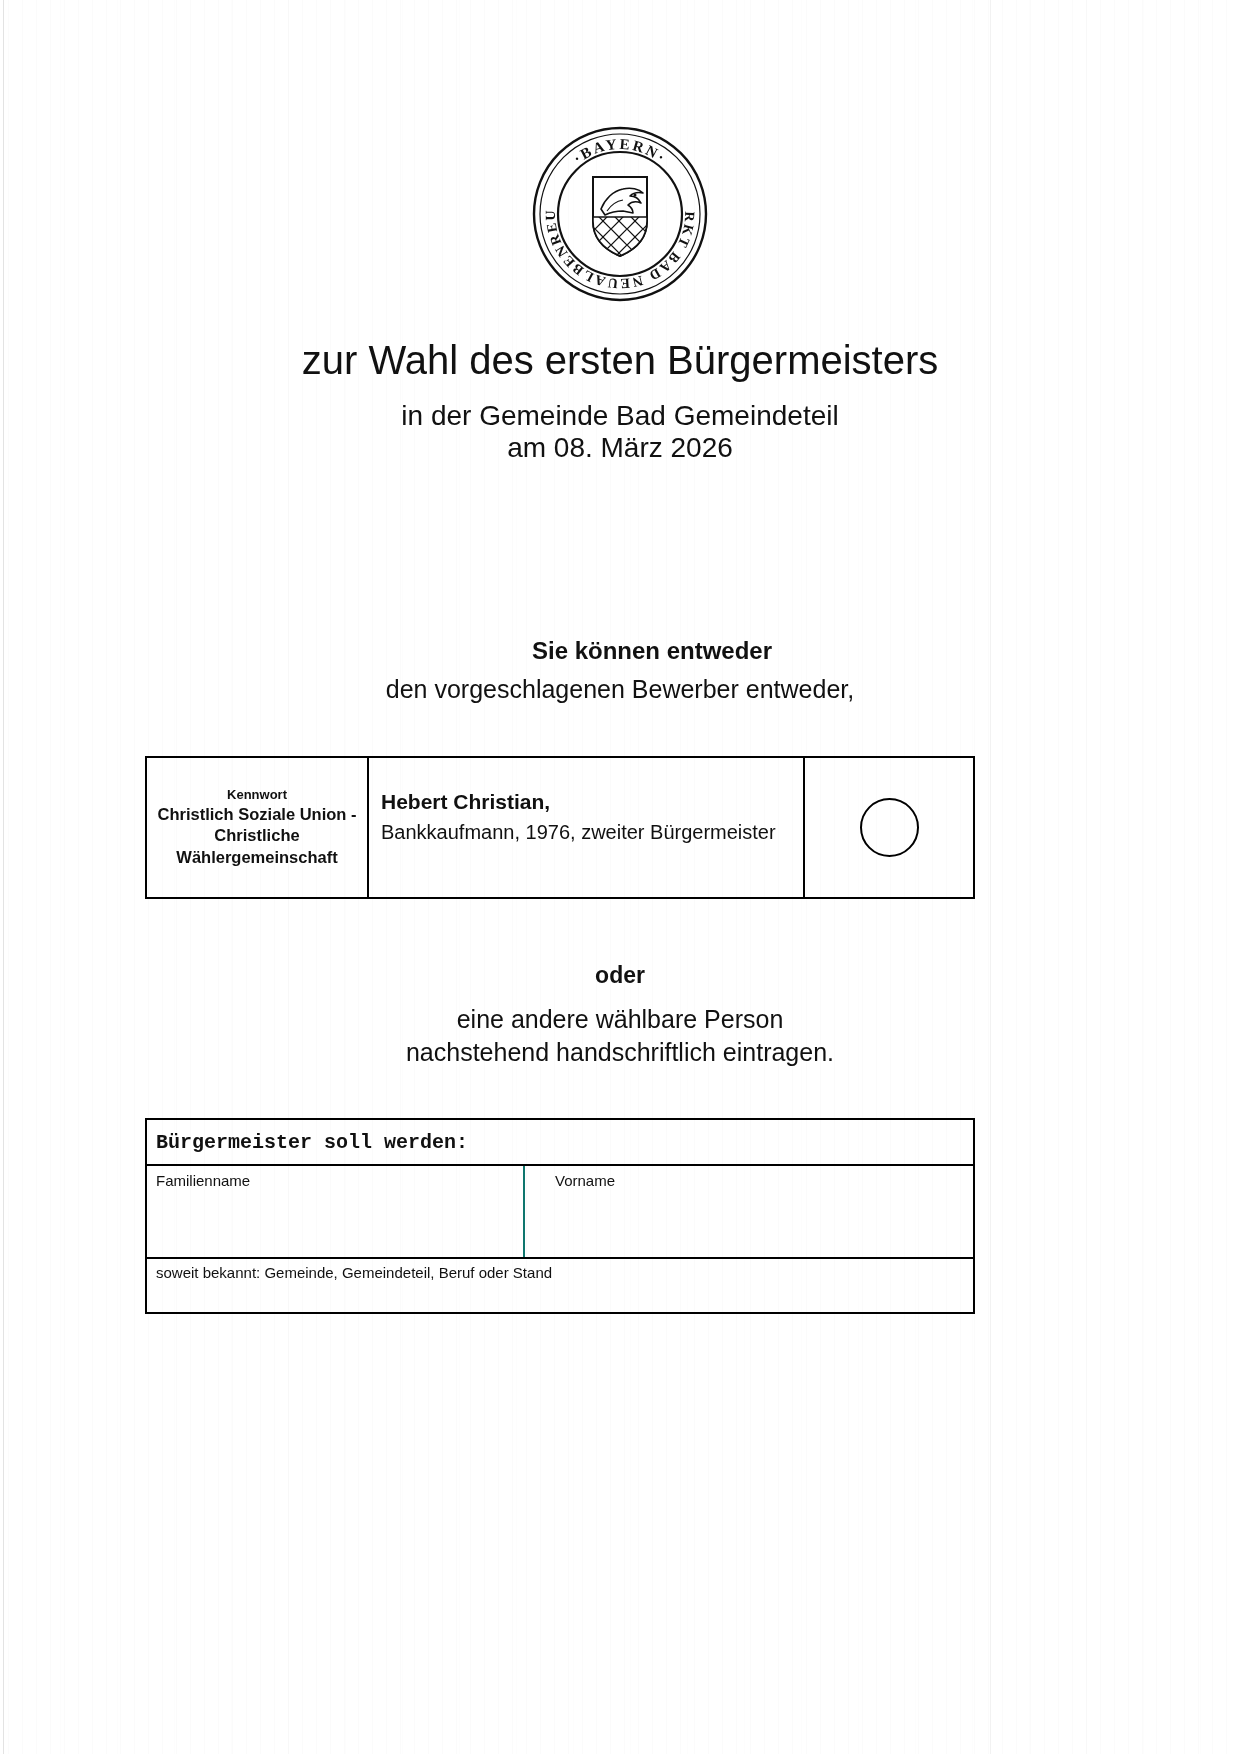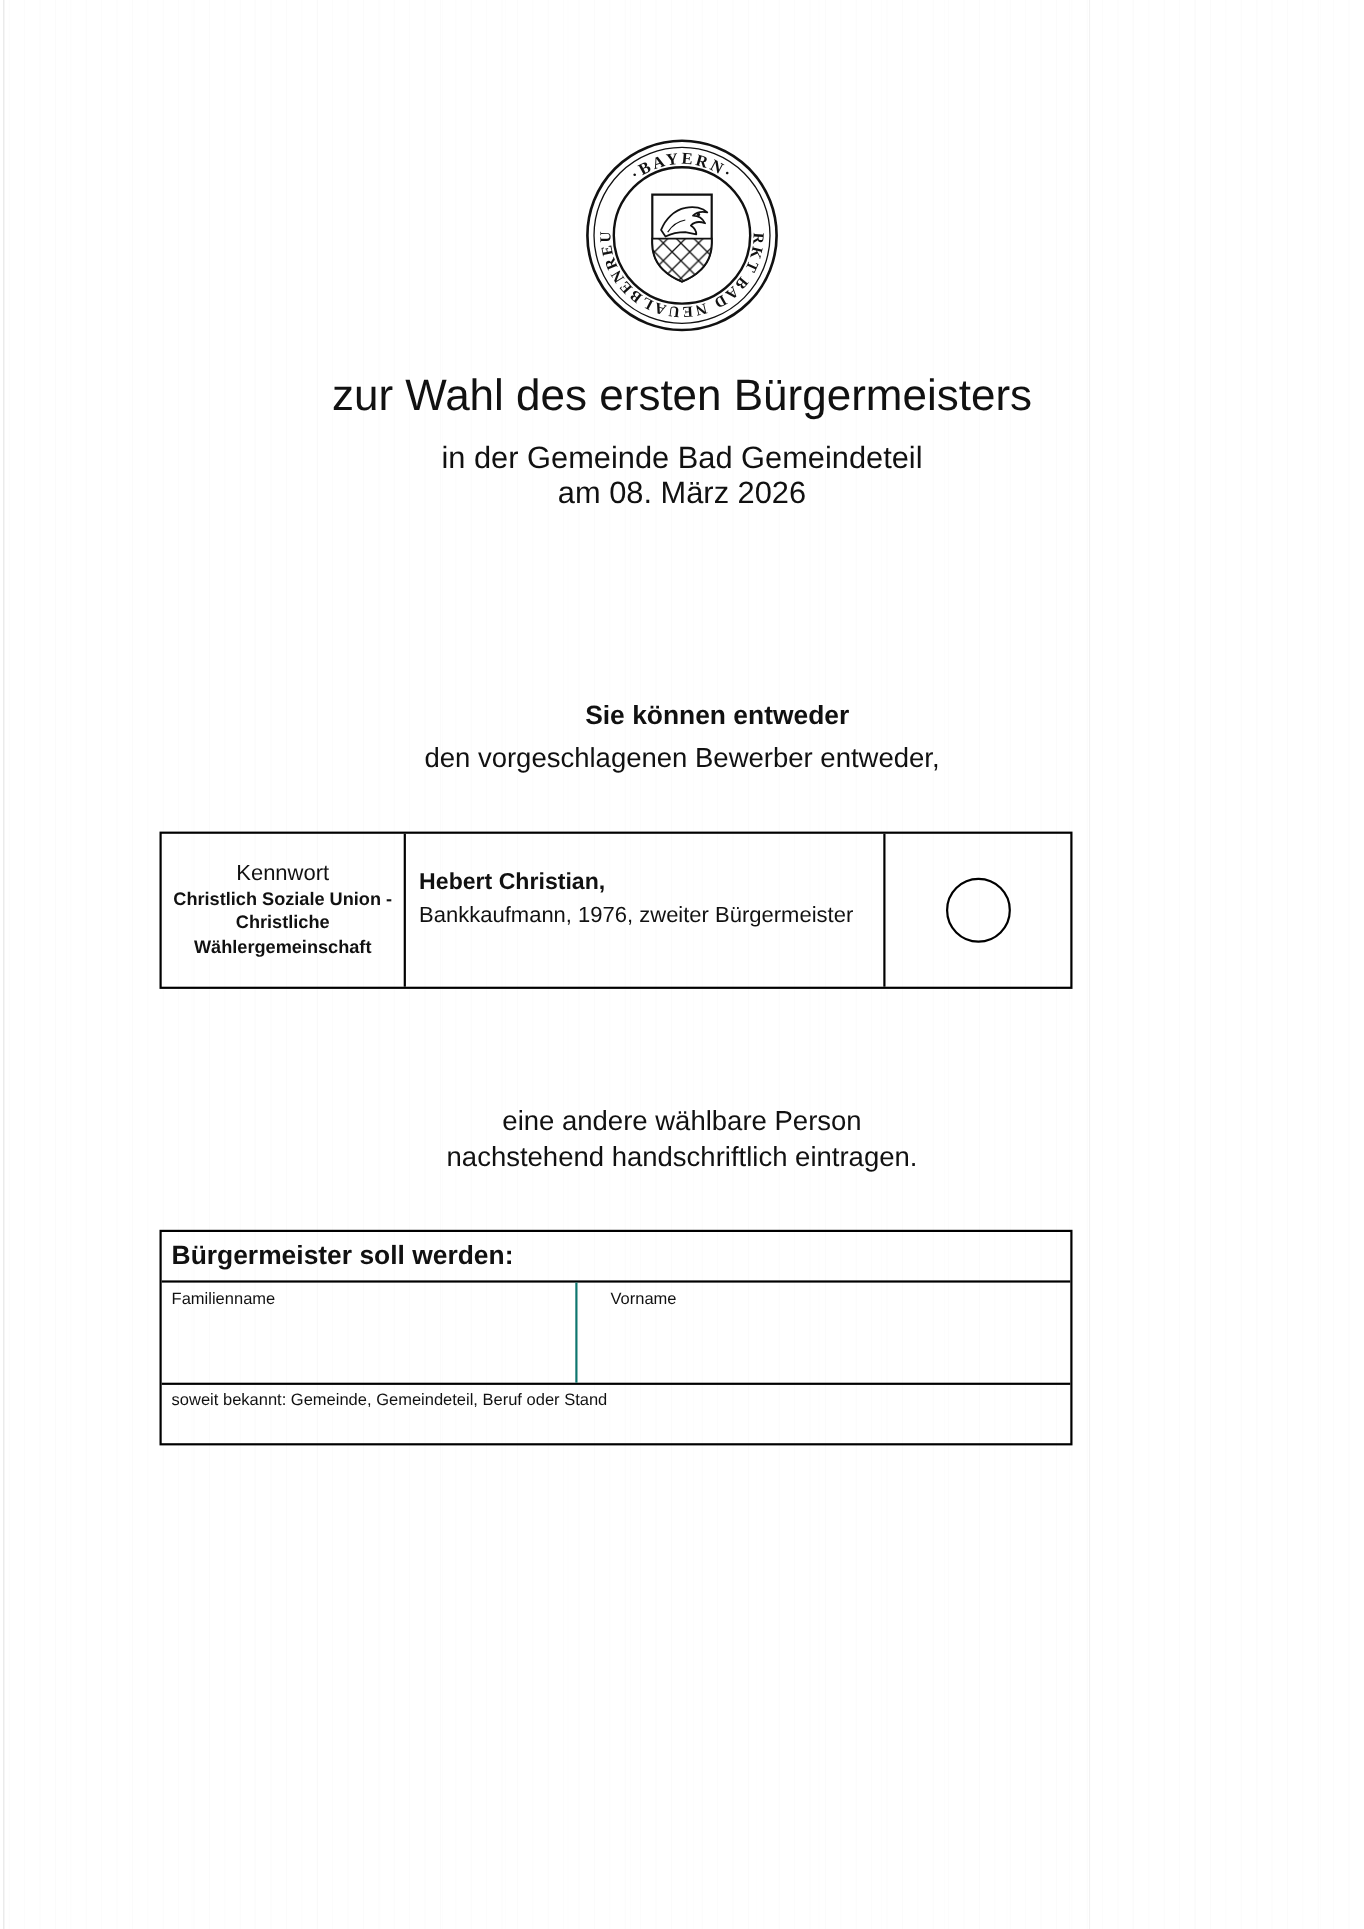--- a/index.html
+++ b/index.html
@@ -115,22 +115,22 @@
     border-right: 2px solid #000;
     box-sizing: border-box;
     display: flex;
     flex-direction: column;
     align-items: center;
     justify-content: center;
     padding: 4px 8px;
     text-align: center;
   }
   .kennwort-label {
-    font-size: 20px;
-    font-weight: normal;
+    font-size: 13px;
+    font-weight: bold;
     margin-bottom: 2px;
   }
   .kennwort-value {
     font-size: 16.5px;
     font-weight: bold;
     line-height: 1.28;
   }
   .cand-col-name {
     flex: 1;
     border-right: 2px solid #000;
@@ -197,23 +197,24 @@
     width: 830px;
     height: 196px;
     border: 2px solid #000;
     box-sizing: border-box;
   }
   .wi-header {
     height: 44px;
     display: flex;
     align-items: center;
     padding-left: 9px;
-    font-size: 24px;
-    font-weight: bold;
-    box-sizing: border-box;
+    font-size: 20px;
+    font-weight: bold;
+    box-sizing: border-box;
+    font-family: Liberation Mono, monospace;
   }
   .wi-names {
     height: 93px;
     border-top: 2px solid #000;
     display: flex;
     box-sizing: border-box;
   }
   .wi-fam {
     width: 378px;
     border-right: 2px solid #0f766e;
@@ -296,20 +297,21 @@
     </div>
     <div class="cand-col-name">
       <div class="cand-name">Hebert Christian,</div>
       <div class="cand-details">Bankkaufmann, 1976, zweiter Bürgermeister</div>
     </div>
     <div class="cand-col-mark">
       <div class="vote-circle"></div>
     </div>
   </div>
 
+  <div class="oder">oder</div>
   <div class="oder-1">eine andere wählbare Person</div>
   <div class="oder-2">nachstehend handschriftlich eintragen.</div>
 
   <div class="writein-box">
     <div class="wi-header">Bürgermeister soll werden:</div>
     <div class="wi-names">
       <div class="wi-fam">
         <div class="wi-sublabel">Familienname</div>
         <div class="wi-value"></div>
       </div>

